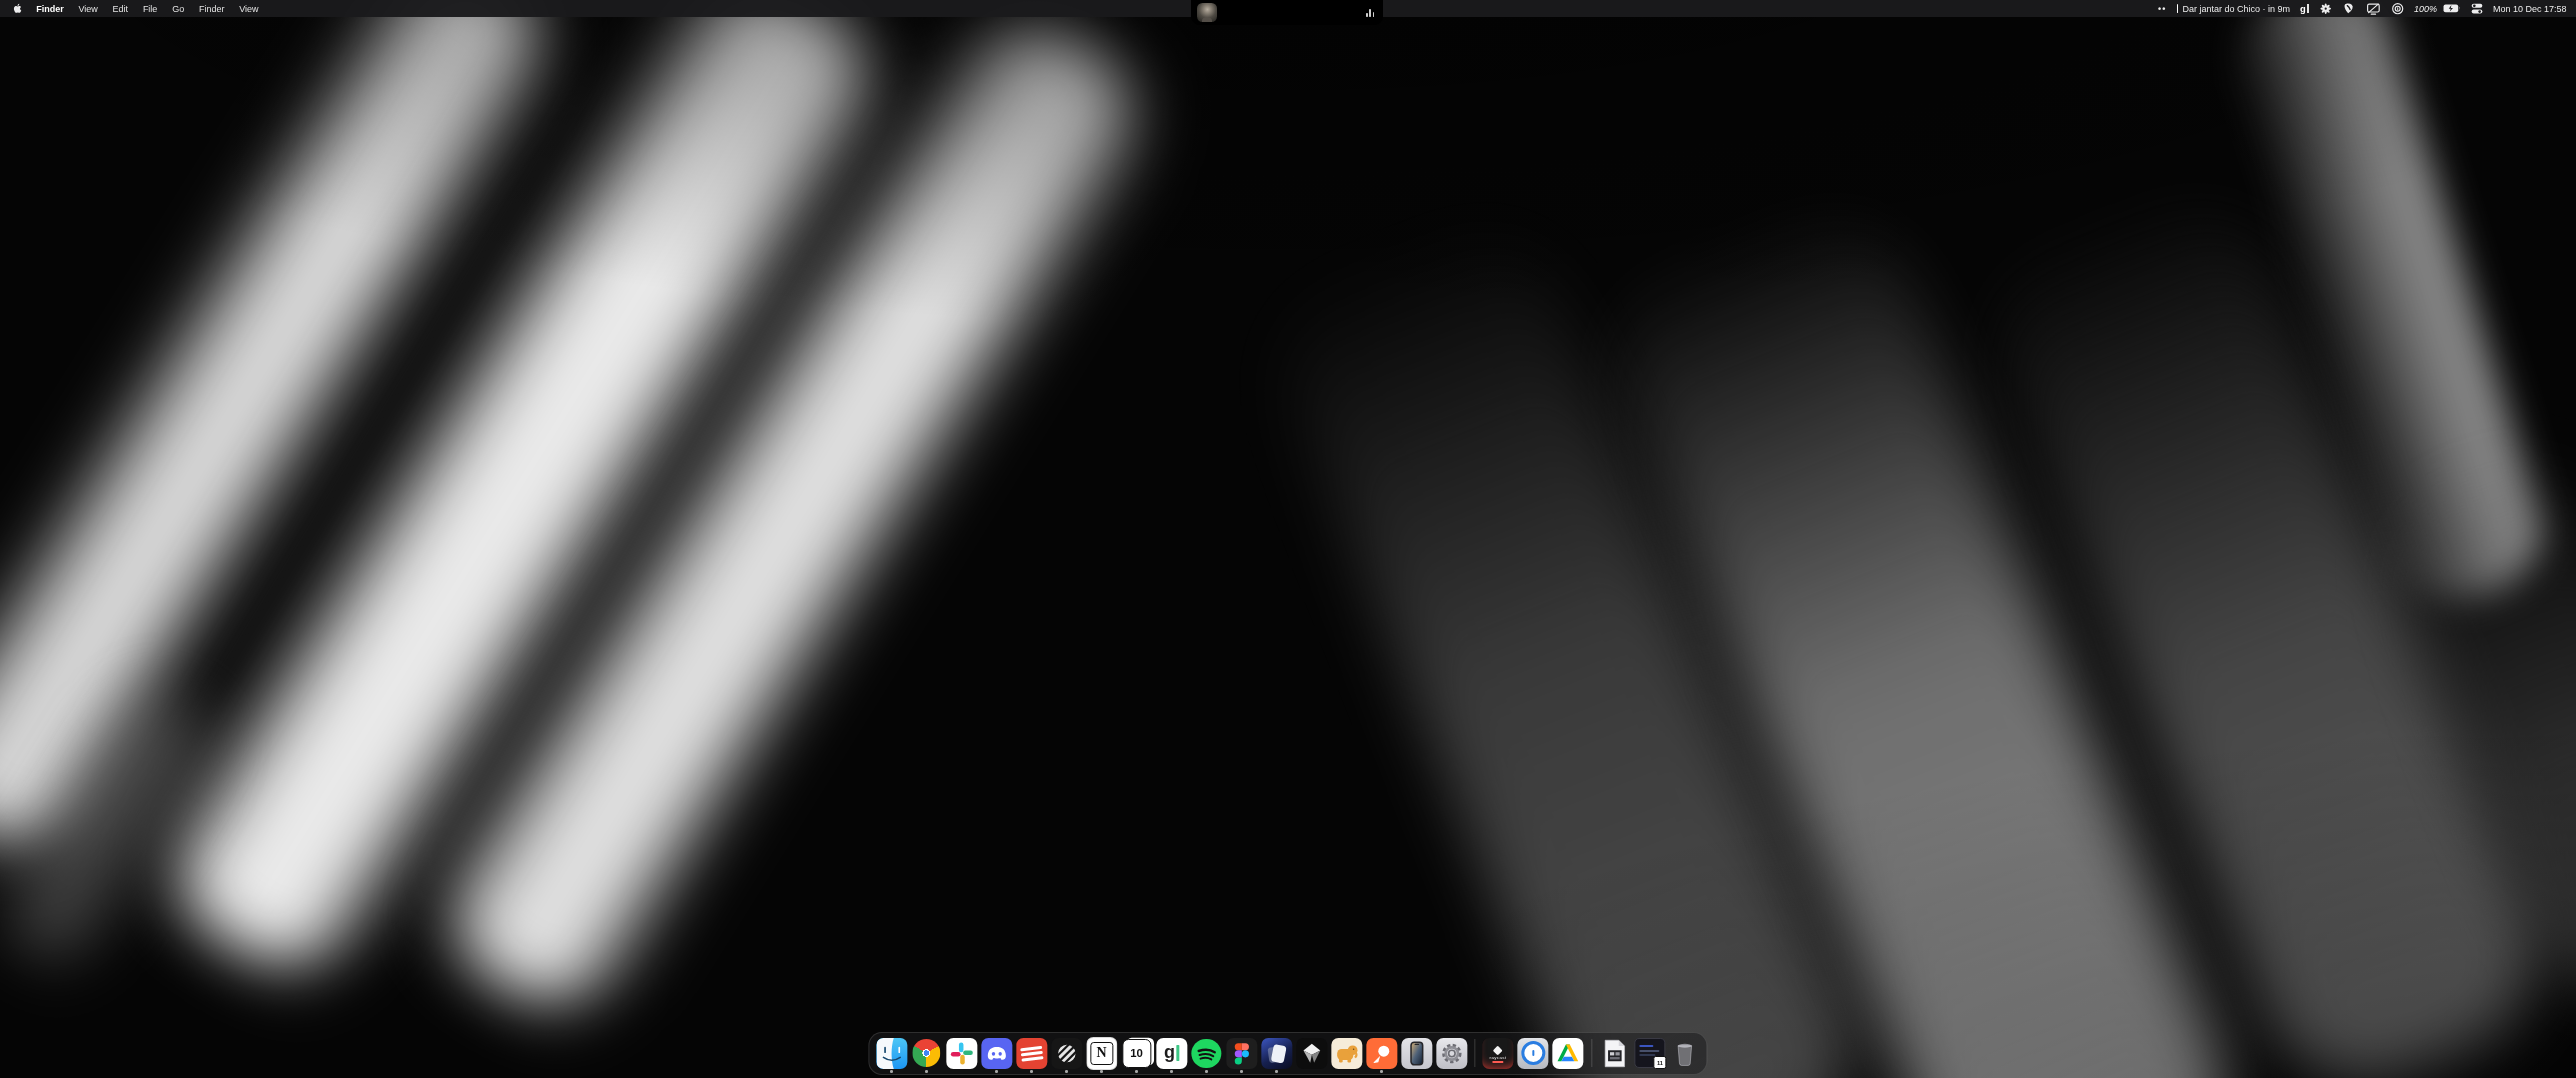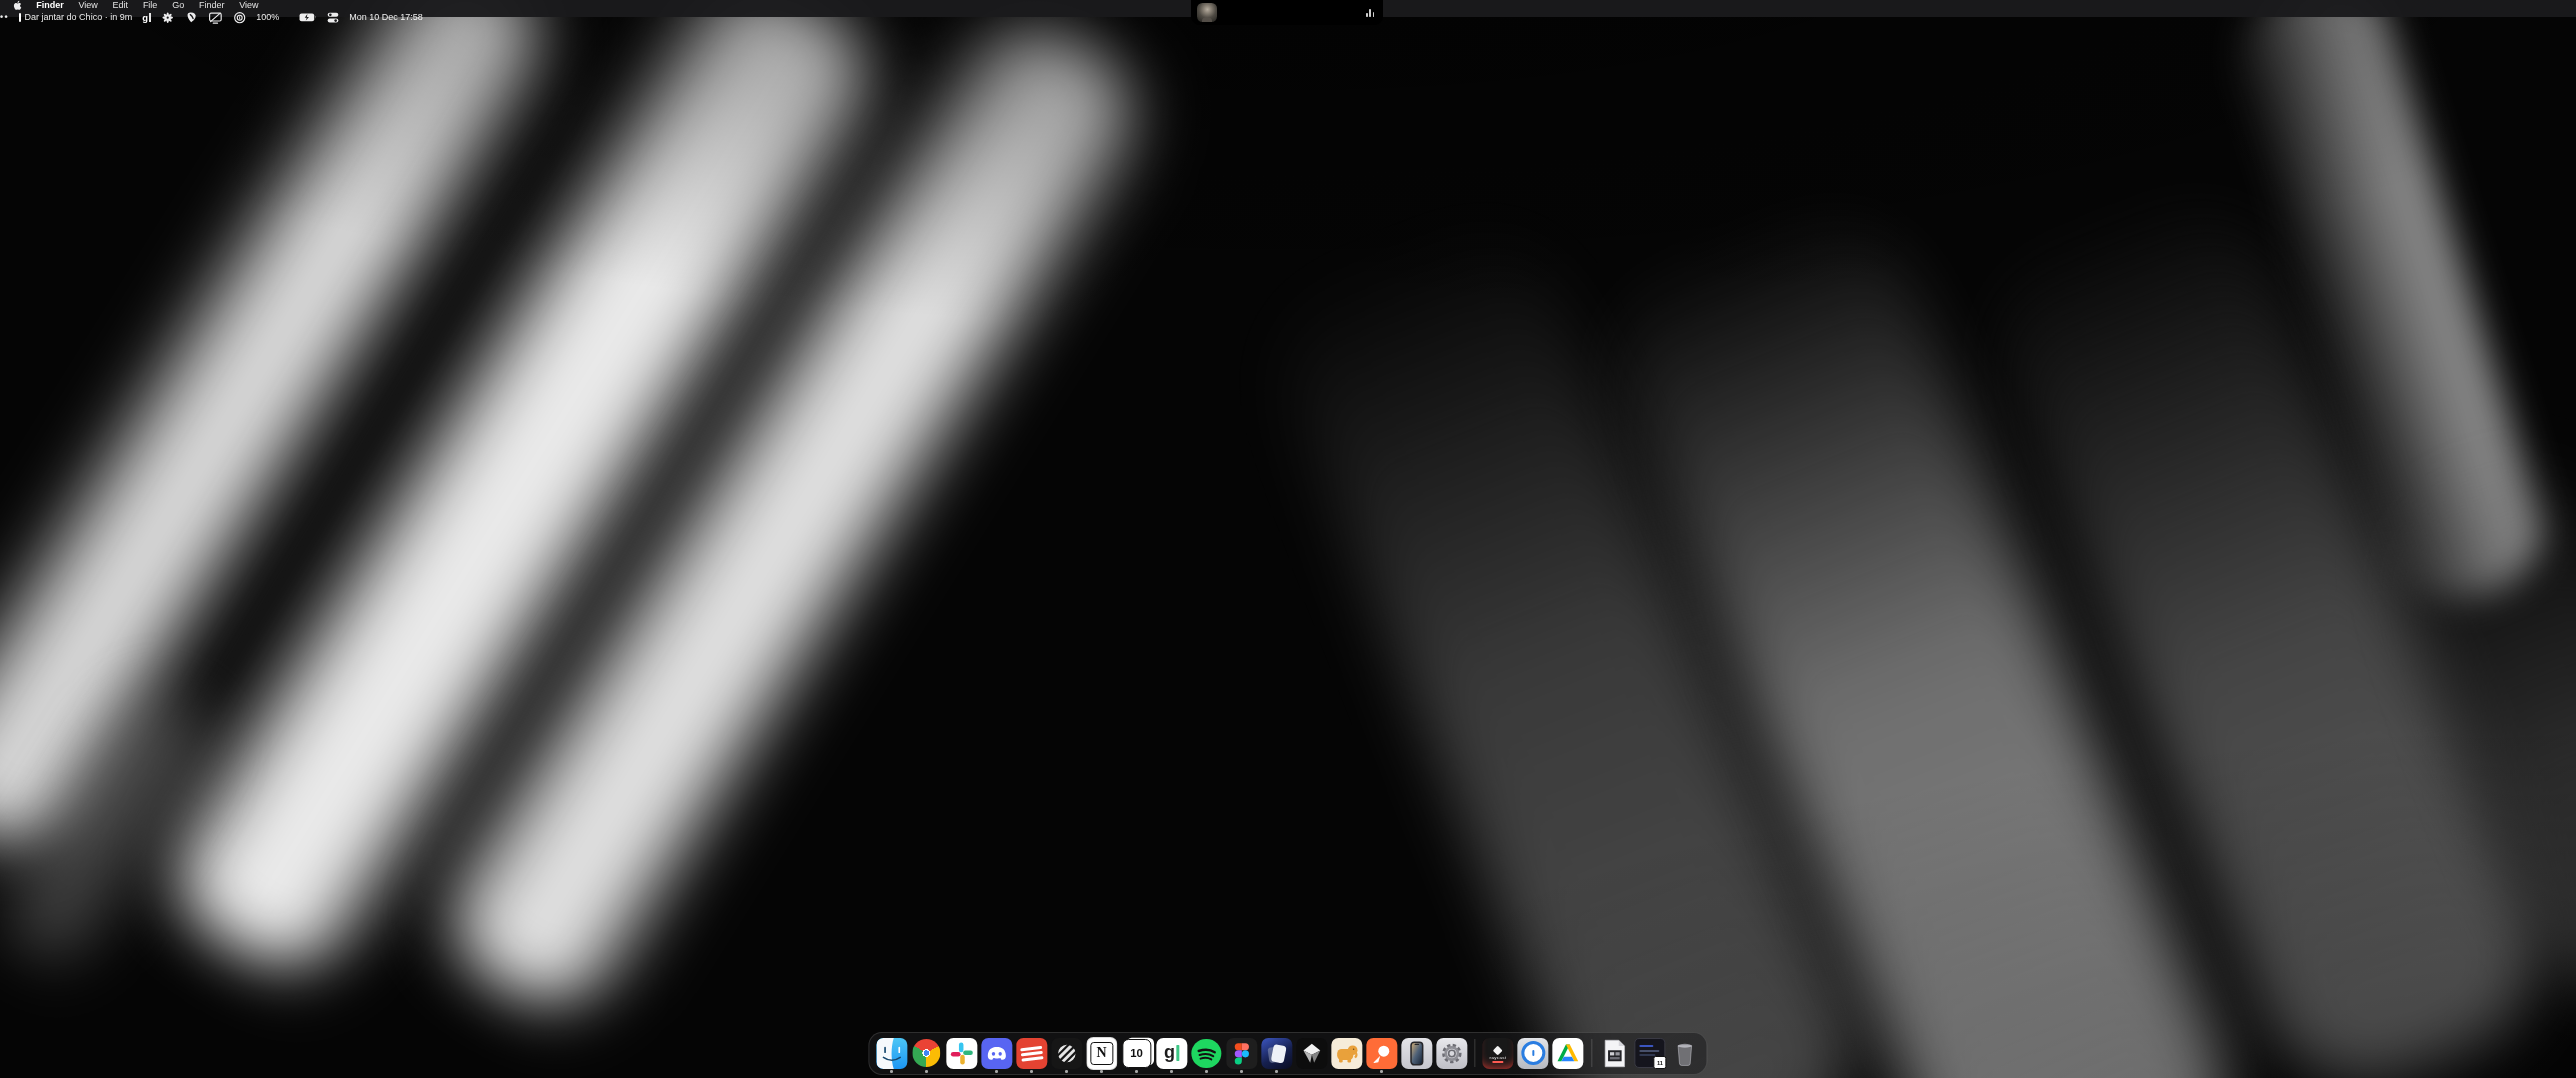--- a/index.html
+++ b/index.html
@@ -26,31 +26,31 @@
   .r4{width:181px;height:637px;left:2301px;top:-27px;transform:rotate(-17deg);opacity:.8;filter:blur(17.4px);
       background:linear-gradient(90deg,rgba(140,140,140,0) 0%,#9a9a9a 62%,#ababab 86%,rgba(140,140,140,0) 97%);}
   .r5{width:215px;height:570px;left:2455px;top:436px;transform:rotate(-22deg);opacity:.5;
       background:linear-gradient(180deg,transparent,#565656 60%,#6a6a6a);}
   .vig{position:absolute;inset:0;background:
        radial-gradient(130% 90% at 50% -10%,rgba(0,0,0,.55) 0%,rgba(0,0,0,0) 45%),
        radial-gradient(120% 80% at 110% 110%,rgba(0,0,0,.35) 0%,rgba(0,0,0,0) 55%);}
 
   
   .menubar{position:absolute;left:0;top:0;width:100%;height:17px;background:rgba(26,26,28,.96);
-           display:flex;align-items:flex-start;justify-content:space-between;color:#e9e9ea;font-size:9px;z-index:30;flex-direction:column;}
+           display:flex;align-items:center;justify-content:space-between;color:#e9e9ea;font-size:9px;z-index:30;}
   .mb-left{display:flex;align-items:center;height:100%;padding-left:6.7px;}
   .mb-left .apple{display:flex;align-items:center;padding:0 6.7px;height:100%;}
   .mb-item{padding:0 7.4px;height:100%;display:flex;align-items:center;white-space:nowrap;color:rgba(255,255,255,.88);}
   .mb-app{font-weight:700;color:#fff;}
   .mb-right{display:flex;align-items:center;height:100%;gap:10px;padding-right:9.4px;}
   .st{display:flex;align-items:center;gap:4px;height:100%;white-space:nowrap;color:rgba(255,255,255,.92);}
   .evbar{width:1.7px;height:8.7px;background:#fff;border-radius:1px;}
   .gmark{display:flex;align-items:flex-end;gap:1px;font-weight:700;font-size:9.4px;color:#fff;line-height:1;}
   .gcur{display:inline-block;width:2.3px;height:8.7px;background:#e6e6e6;}
-  .batt-wrap{display:flex;align-items:center;gap:20px;}
+  .batt-wrap{display:flex;align-items:center;gap:6px;font-style:italic;}
 
   
   .notch{position:absolute;left:1191px;top:0;width:192px;height:25px;background:#000;
          border-radius:0 0 8.7px 8.7px;display:flex;align-items:center;z-index:40;}
   .album{width:19.5px;height:19.5px;margin-left:6px;border-radius:5.4px;overflow:hidden;position:relative;
          background:radial-gradient(circle at 52% 34%,#b6ad9f 0%,#8a8276 22%,#4e4a43 52%,#1d1c19 100%);}
   .album:after{content:"";position:absolute;left:4.7px;bottom:-2.7px;width:10.7px;height:8px;border-radius:50% 50% 0 0;
          background:#57514a;opacity:.9;}
   .vz{margin-left:auto;margin-right:8.7px;display:flex;align-items:flex-end;gap:1.7px;height:9.4px;}
   .vz i{display:block;width:1.7px;background:#cfcfcf;border-radius:0.7px;}

